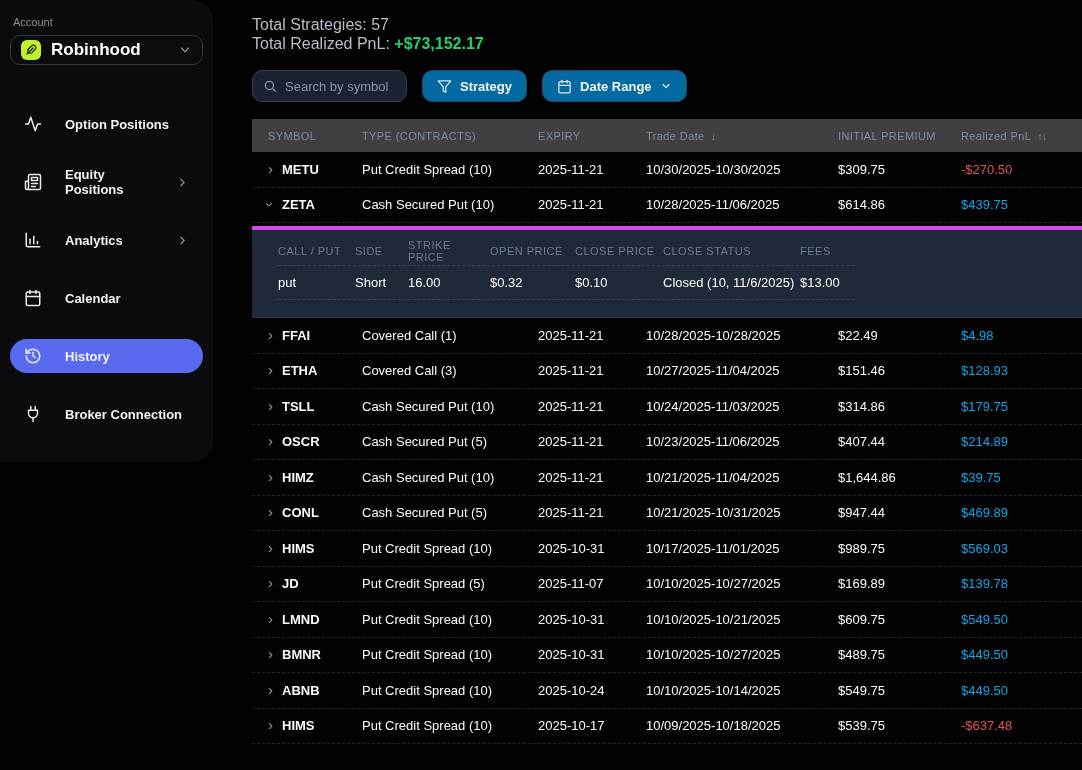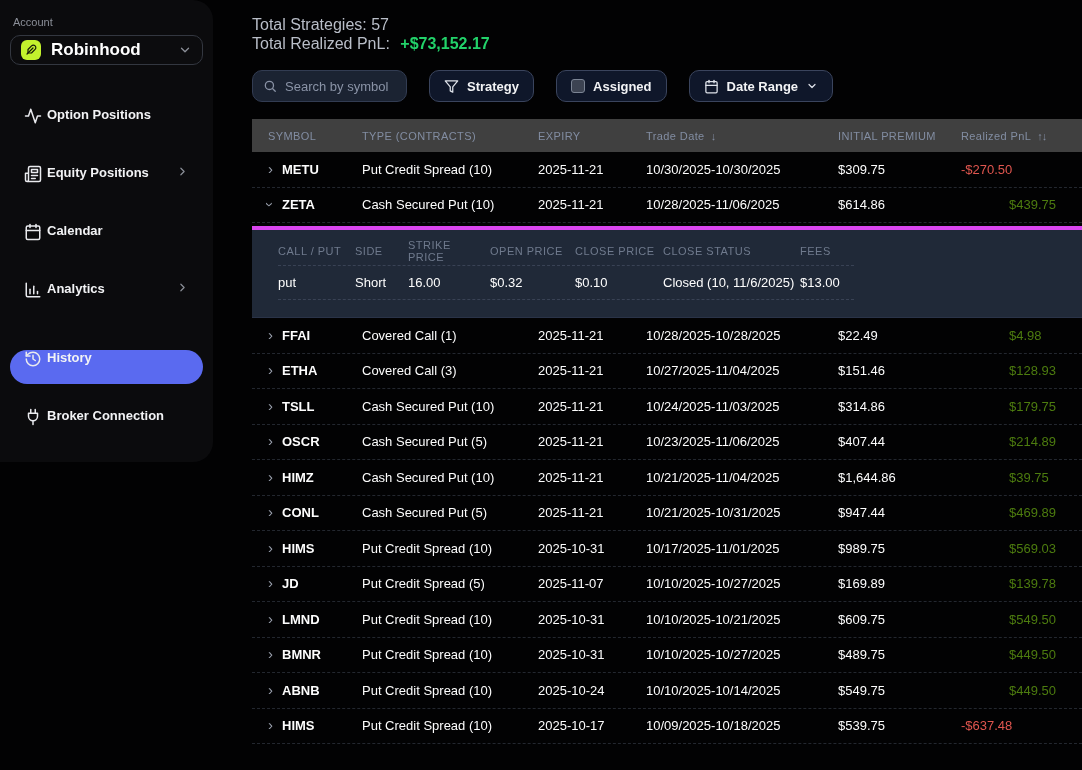--- a/index.html
+++ b/index.html
@@ -32,53 +32,53 @@
     background:#c3f22d; color:#15180a;
     display:flex; align-items:center; justify-content:center;
     flex:0 0 auto;
   }
   .broker-logo svg { width:12px; height:12px; }
   .account-name { font-size:17px; font-weight:bold; flex:1; }
   .sel-chev { color:#8b8f98; display:flex; }
   .nav { margin-top:42px; display:flex; flex-direction:column; gap:24px; padding:0 10px; }
   .nav-item {
     height:34px; border-radius:999px;
-    display:flex; align-items:flex-start; gap:5px;
+    display:flex; align-items:center; gap:23px;
     padding:0 14px; cursor:pointer;
     font-size:13px; font-weight:bold; color:#f2f3f5;
   }
   .nav-item .nicon { width:18px; height:18px; color:#e9eaee; display:flex; flex:0 0 auto; }
   .nav-item .nicon svg { width:18px; height:18px; }
   .nav-item .nlabel { flex:1; }
   .nav-item .nchev { color:#8b8f98; display:flex; }
-  .nav-item.active { background:#5a6af0;margin-top:11px; }
+  .nav-item.active { background:#5a6af0; }
   
   .main { position:absolute; left:252px; top:0; right:0; bottom:0; }
   .title-row { display:flex; align-items:center; gap:12px; padding-top:20px; }
   .page-title { font-size:22px; font-weight:bold; letter-spacing:.2px; color:#fff; }
   .info-icon { color:#8a8f98; display:flex; }
   .totals { margin-top:15px; font-size:16px; color:#b9bec8; line-height:19px; }
-  .totals .pnl-pos { color:#22d26a; font-weight:bold;margin-left:6px; }
+  .totals .pnl-pos { color:#22d26a; font-weight:bold; }
   
-  .controls { margin-top:17px; display:flex; gap:22px; align-items:flex-end; }
+  .controls { margin-top:17px; display:flex; gap:15px; align-items:flex-end; }
   .search-box {
     width:155px; height:32px;
     background:#1b2332; border:1px solid #323c52; border-radius:10px;
     display:flex; align-items:center; gap:8px; padding:0 10px;
   }
   .search-box svg { width:14px; height:14px; color:#8a93a6; flex:0 0 auto; }
   .search-box input {
     background:transparent; border:none; outline:none;
     color:#e6e9ef; font-size:13px; width:100%;
     font-family:"Liberation Sans", sans-serif;
   }
   .search-box input::placeholder { color:#8a93a6; }
   .ctl-btn {
     height:32px; padding:0 14px;
-    background:#0f172a; border:1px solid #3a445d; border-radius:10px;
+    background:#0369a1; border:1px solid #3a445d; border-radius:10px;
     display:flex; align-items:center; gap:8px;
     color:#f2f3f5; font-size:13px; font-weight:bold; cursor:pointer;
     font-family:"Liberation Sans", sans-serif;
   }
   .ctl-btn svg { width:15px; height:15px; color:#dfe3ea; }
   .checkbox-glyph { width:14px; height:14px; border:1.5px solid #7b8494; border-radius:3px; background:#3c4352; }
   .ctl-btn .bchev { color:#aab1bf; display:flex; }
   .ctl-btn .bchev svg { width:12px; height:12px; }
   
   .thead {
@@ -96,21 +96,21 @@
     display:grid; grid-template-columns:94px 176px 108px 192px 123px 1fr;
     align-items:center; padding-left:16px;
     font-size:13px; color:#fdfdfd;
     border-bottom:1px dashed #23272f;
     cursor:pointer;
   }
   .cell.sym { display:flex; align-items:center; gap:9px; }
   .chev { color:#9aa0ad; font-size:15px; line-height:1; display:inline-block; transform:translateY(-1px); }
   .chev.down { transform:rotate(90deg); }
   .symname { font-weight:bold; }
-  .cell.pos { color:#4d7c0f;margin-left:48px; }
+  .cell.pos { color:#0ea5e9; }
   .cell.neg { color:#e0564f; }
   
   .detail {
     background:#202938;
     border-top:4px solid #d946ef;
     border-bottom:1px solid #2a3348;
     margin:3px 0 0 0;
     padding:7px 0 17px 26px;
   }
   .subtable { width:576px; }
@@ -163,43 +163,43 @@
       <span class="nlabel">Equity Positions</span>
       <span class="nchev">
           <svg viewBox="0 0 24 24" width="13" height="13" fill="none" stroke="currentColor" stroke-width="2.2" stroke-linecap="round" stroke-linejoin="round">
             <polyline points="9 6 15 12 9 18"></polyline>
           </svg>
         </span>
     </div>
     <div class="nav-item">
       <span class="nicon">
           <svg viewBox="0 0 24 24" fill="none" stroke="currentColor" stroke-width="2" stroke-linecap="round" stroke-linejoin="round">
+            <path d="M3 3v16a2 2 0 0 0 2 2h16"></path>
+            <path d="M8 17v-6"></path>
+            <path d="M13 17V7"></path>
+            <path d="M18 17v-3"></path>
+          </svg>
+        </span>
+      <span class="nlabel">Analytics</span>
+      <span class="nchev">
+          <svg viewBox="0 0 24 24" width="13" height="13" fill="none" stroke="currentColor" stroke-width="2.2" stroke-linecap="round" stroke-linejoin="round">
+            <polyline points="9 6 15 12 9 18"></polyline>
+          </svg>
+        </span>
+    </div>
+    <div class="nav-item">
+      <span class="nicon">
+          <svg viewBox="0 0 24 24" fill="none" stroke="currentColor" stroke-width="2" stroke-linecap="round" stroke-linejoin="round">
             <rect x="3" y="4" width="18" height="18" rx="2"></rect>
             <path d="M8 2v4"></path>
             <path d="M16 2v4"></path>
             <path d="M3 10h18"></path>
           </svg>
         </span>
       <span class="nlabel">Calendar</span>
-    </div>
-    <div class="nav-item">
-      <span class="nicon">
-          <svg viewBox="0 0 24 24" fill="none" stroke="currentColor" stroke-width="2" stroke-linecap="round" stroke-linejoin="round">
-            <path d="M3 3v16a2 2 0 0 0 2 2h16"></path>
-            <path d="M8 17v-6"></path>
-            <path d="M13 17V7"></path>
-            <path d="M18 17v-3"></path>
-          </svg>
-        </span>
-      <span class="nlabel">Analytics</span>
-      <span class="nchev">
-          <svg viewBox="0 0 24 24" width="13" height="13" fill="none" stroke="currentColor" stroke-width="2.2" stroke-linecap="round" stroke-linejoin="round">
-            <polyline points="9 6 15 12 9 18"></polyline>
-          </svg>
-        </span>
     </div>
     <div class="nav-item active">
       <span class="nicon">
           <svg viewBox="0 0 24 24" fill="none" stroke="currentColor" stroke-width="2" stroke-linecap="round" stroke-linejoin="round">
             <path d="M3 12a9 9 0 1 0 9-9 9.75 9.75 0 0 0-6.74 2.74L3 8"></path>
             <path d="M3 3v5h5"></path>
             <path d="M12 7v5l3 2"></path>
           </svg>
         </span>
       <span class="nlabel">History</span>
@@ -230,24 +230,20 @@
           <circle cx="11" cy="11" r="7"></circle>
           <path d="m21 21-4.3-4.3"></path>
         </svg>
       <input type="text" placeholder="Search by symbol" style="">
     </div>
     <button class="ctl-btn">
       <svg viewBox="0 0 24 24" fill="none" stroke="currentColor" stroke-width="2" stroke-linecap="round" stroke-linejoin="round">
           <polygon points="22 3 2 3 10 12.46 10 19 14 21 14 12.46 22 3"></polygon>
         </svg>
       <span>Strategy</span>
-    </button>
-    <button class="ctl-btn">
-      <span class="checkbox-glyph"></span>
-      <span>Assigned</span>
     </button>
     <button class="ctl-btn">
       <svg viewBox="0 0 24 24" fill="none" stroke="currentColor" stroke-width="2" stroke-linecap="round" stroke-linejoin="round">
           <rect x="3" y="4" width="18" height="18" rx="2"></rect>
           <path d="M8 2v4"></path>
           <path d="M16 2v4"></path>
           <path d="M3 10h18"></path>
         </svg>
       <span>Date Range</span>
       <span class="bchev">

